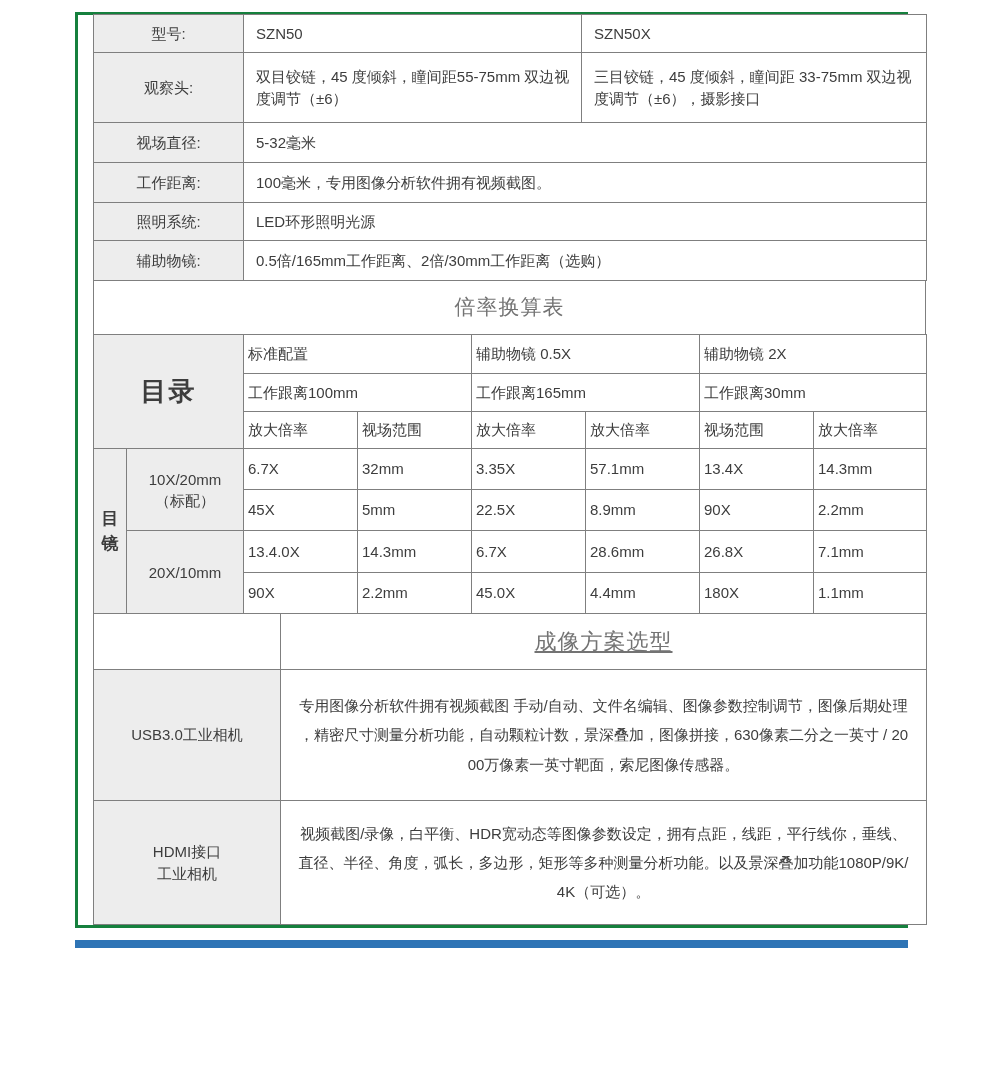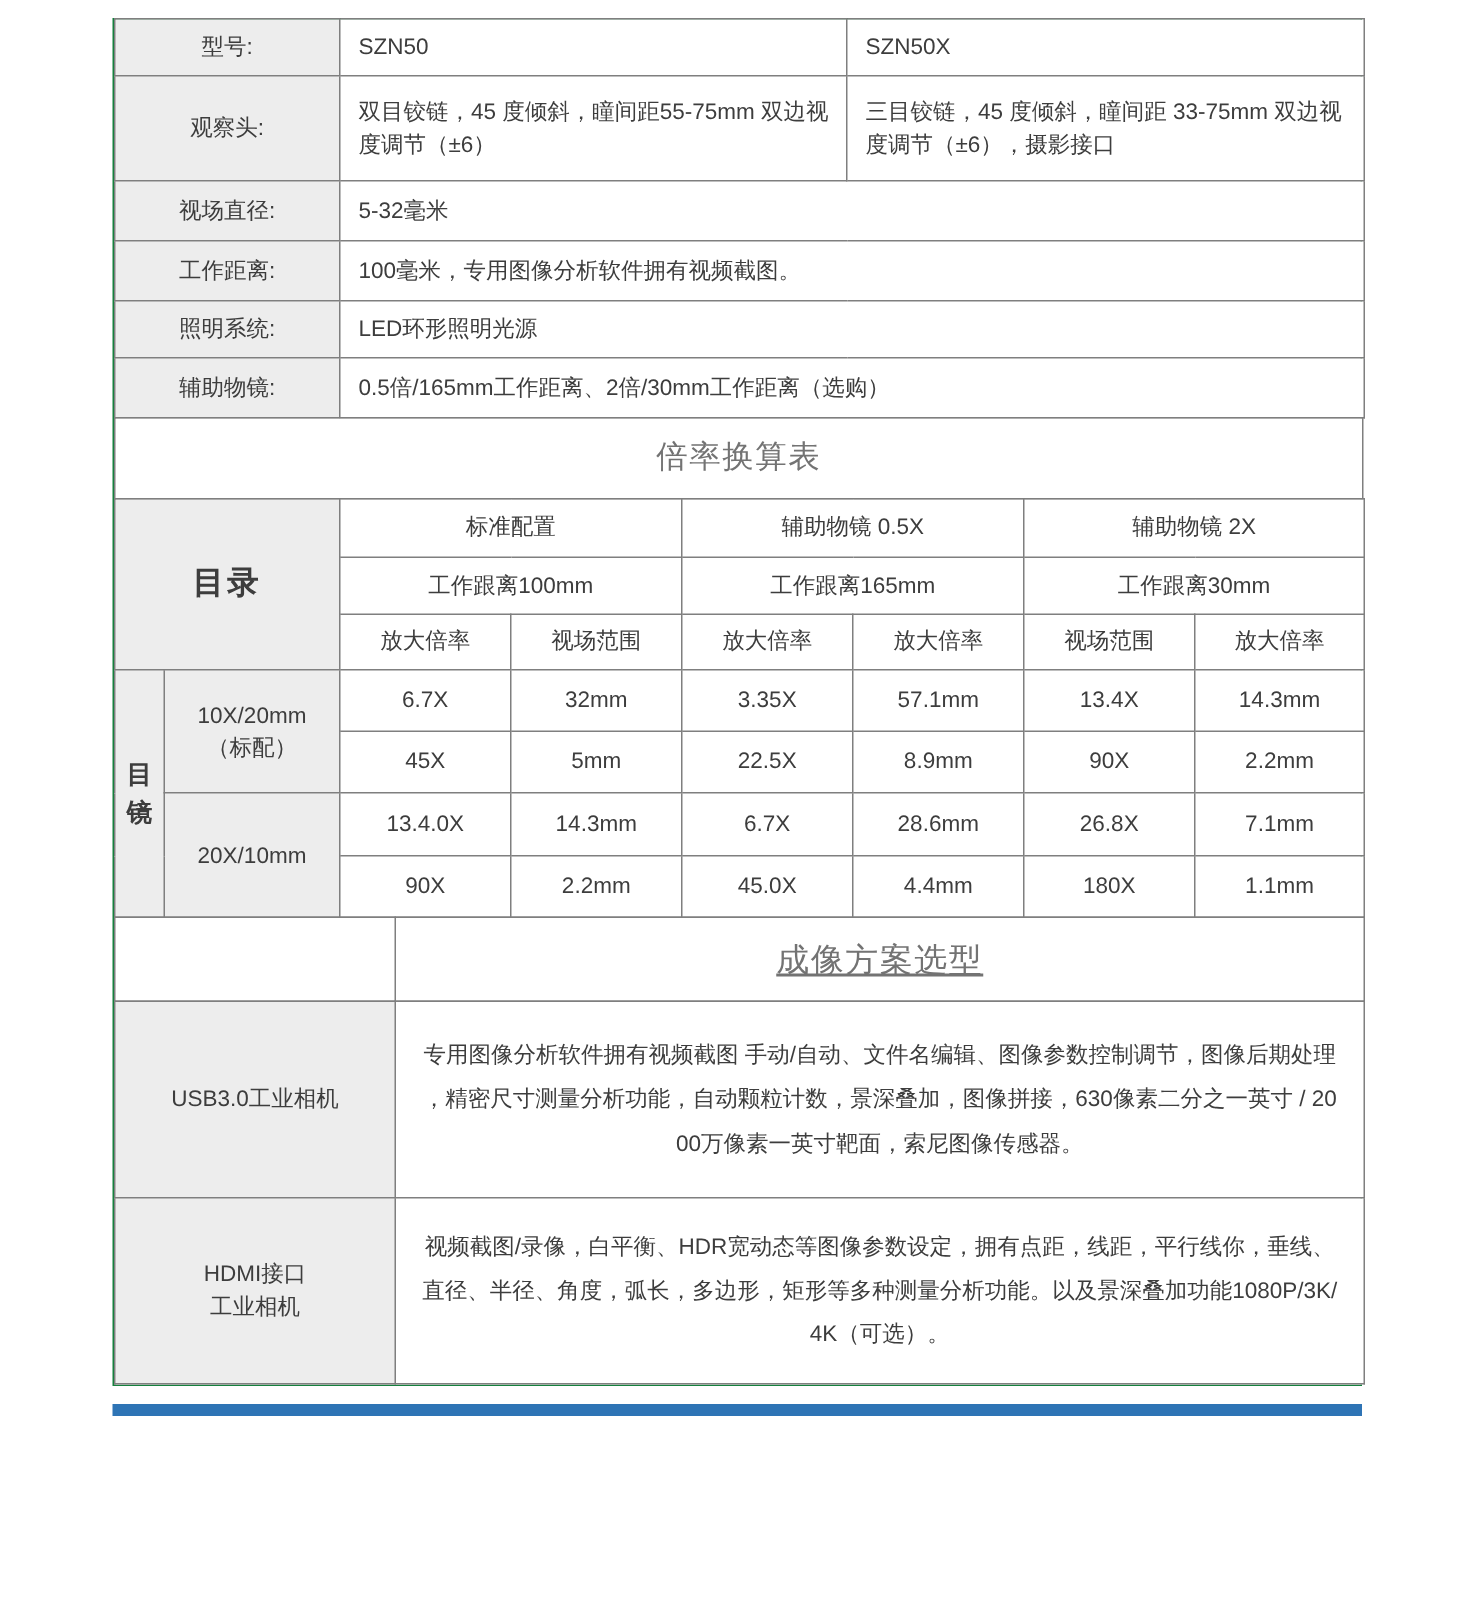--- a/index.html
+++ b/index.html
@@ -8,27 +8,27 @@
     font-family:"Liberation Sans","DejaVu Sans",sans-serif;
     color:#3d3d3d;position:relative;
   }
   .sheet{position:absolute;left:75px;top:12px;width:833px;}
   table{border-collapse:collapse;table-layout:fixed;width:833px;margin-top:-1px;}
   td{
     border:1px solid #7f7f7f;font-size:15px;line-height:1.45;
     vertical-align:middle;padding:3px 10px;word-break:break-all;
     color:#3d3d3d;background:#ffffff;
   }
-  .outerframe{border:1px solid #15803d;}
+  .outerframe{border:3px solid #15803d;padding-left:15px;}
   .lab{background:#ededed;text-align:center;padding:3px 6px;}
   .val{text-align:left;padding-left:12px;}
   .titlecell{font-size:21px;text-align:center;color:#737373;letter-spacing:1px;}
   .bigtitle{font-size:22px;text-decoration:underline;}
-  .cat{font-size:21px;font-weight:bold;letter-spacing:2px;}
-  .ctr{text-align:center;padding:3px 4px;}
+  .cat{font-size:26px;font-weight:bold;letter-spacing:2px;}
+  .ctr{text-align:left;padding:3px 4px;}
   .vertchar{display:block;text-align:center;font-weight:bold;font-size:17px;line-height:1.5;}
   .eplab{line-height:1.4;}
   .desc{text-align:center;padding:10px 14px;line-height:1.95;font-size:15px;}
   .accent-bar{height:8px;margin-top:12px;}
 </style>
 </head>
 <body>
 
 <div class="sheet">
   <div class="outerframe">
@@ -177,20 +177,20 @@
         <td class="lab">
           <div>USB3.0工业相机</div>
         </td>
         <td class="desc">专用图像分析软件拥有视频截图 手动/自动、文件名编辑、图像参数控制调节，图像后期处理 ，精密尺寸测量分析功能，自动颗粒计数，景深叠加，图像拼接，630像素二分之一英寸 / 2000万像素一英寸靶面，索尼图像传感器。</td>
       </tr>
       <tr style="height:124px">
         <td class="lab">
           <div>HDMI接口</div>
           <div>工业相机</div>
         </td>
-        <td class="desc">视频截图/录像，白平衡、HDR宽动态等图像参数设定，拥有点距，线距，平行线你，垂线、直径、半径、角度，弧长，多边形，矩形等多种测量分析功能。以及景深叠加功能1080P/3K/4K（可选）。</td>
+        <td class="desc">视频截图/录像，白平衡、HDR宽动态等图像参数设定，拥有点距，线距，平行线你，垂线、直径、半径、角度，弧长，多边形，矩形等多种测量分析功能。以及景深叠加功能1080P/9K/4K（可选）。</td>
       </tr>
     </tbody>
       </table>
   </div>
 
   <div class="accent-bar" style="background: rgb(46, 116, 181);"></div>
 </div>
 
 </body></html>

